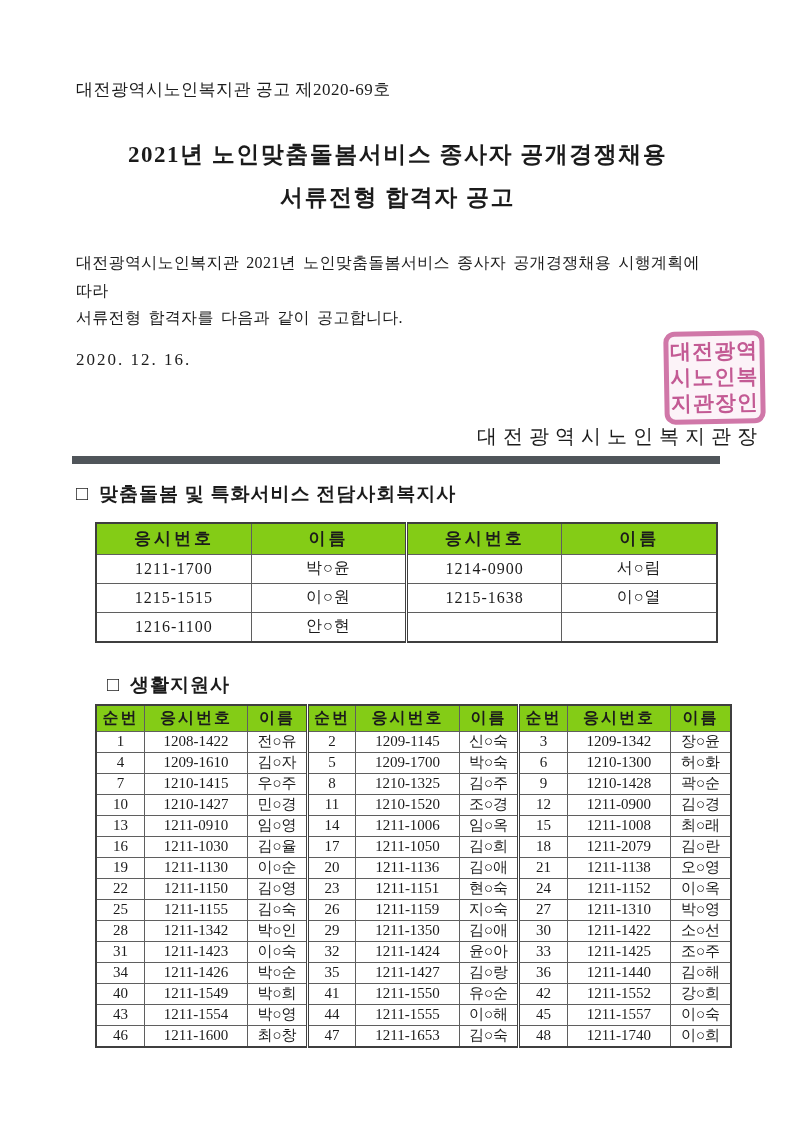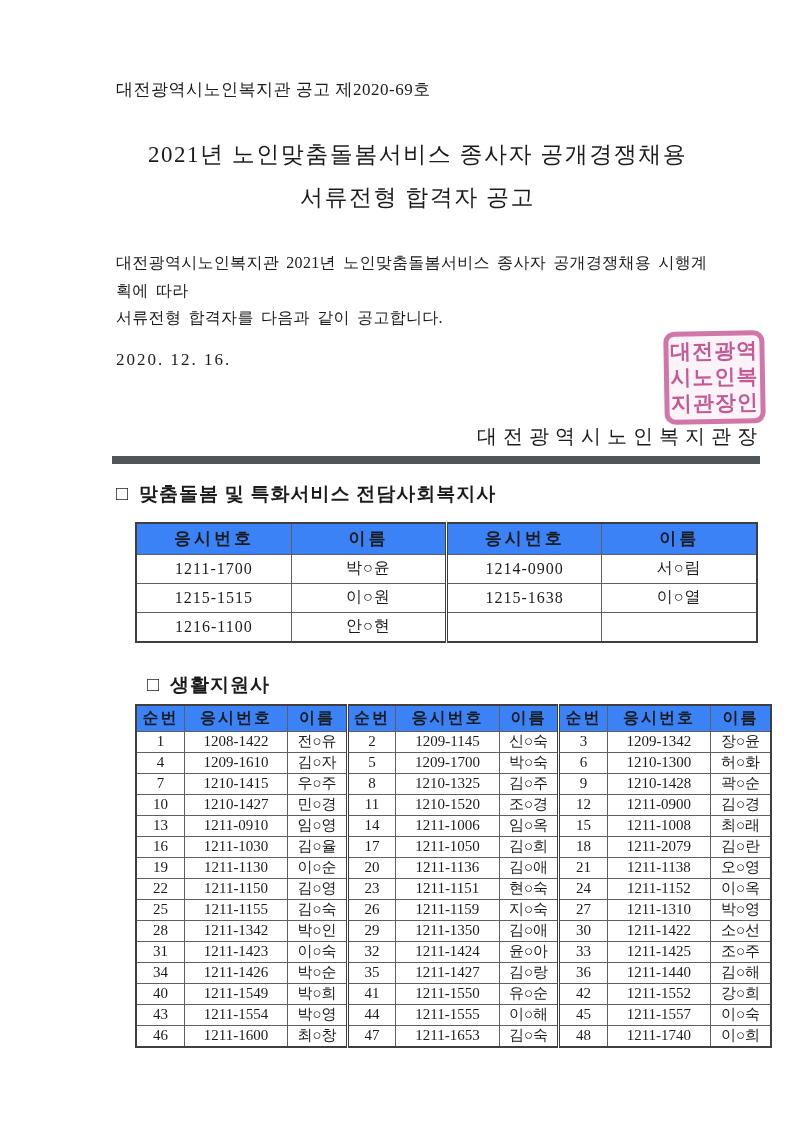--- a/index.html
+++ b/index.html
@@ -5,30 +5,29 @@
   html,body { margin:0; padding:0; background:#e8e8e8; }
   .page {
     position:relative;
     width:793px; height:1122px;
     margin:0 auto;
     background:#ffffff;
     font-family:"Liberation Serif","DejaVu Serif",serif;
     color:#1b1b1b;
     overflow:hidden;
     box-sizing:border-box;
-    padding-left:40px;
   }
   .content { padding:78px 74px 0 76px; }
 
   .notice-no {
     font-size:17px; letter-spacing:0.5px;
     margin-bottom:33px;
   }
   .doc-title {
-    text-align:center; font-size:23px; font-weight:normal;
+    text-align:center; font-size:23px; font-weight:bold;
     letter-spacing:1.5px; line-height:1.85;
     margin-bottom:30px;
   }
   .body-text {
     font-size:16px; line-height:1.72; letter-spacing:0.3px;
     word-spacing:3px;
   }
   .date-line {
     text-align:left; font-size:17px; letter-spacing:2px;
     margin-top:18px;
@@ -66,21 +65,21 @@
     border-collapse:collapse;
     border:2px solid #3f3f3f;
     table-layout:fixed;
   }
   th, td {
     border:1px solid #5f5f5f;
     text-align:center; vertical-align:middle;
     padding:0 2px;
     overflow:hidden; white-space:nowrap;
   }
-  th { background:#3b82f6; font-weight:bold; }
+  th { background:#84cc16; font-weight:bold; }
   .gstart { border-left:3px double #3f3f3f; }
 
   .table-social { margin-top:15px; margin-left:19px; width:623px; }
   .table-social th { height:30px; font-size:17px; letter-spacing:3px; }
   .table-social td { height:28px; font-size:16px; letter-spacing:1px; }
 
   .table-support { margin-top:6px; margin-left:19px; width:637px; }
   .table-support th { height:25px; font-size:16px; letter-spacing:2px; }
   .table-support td { height:20px; font-size:15px; }
 </style>

